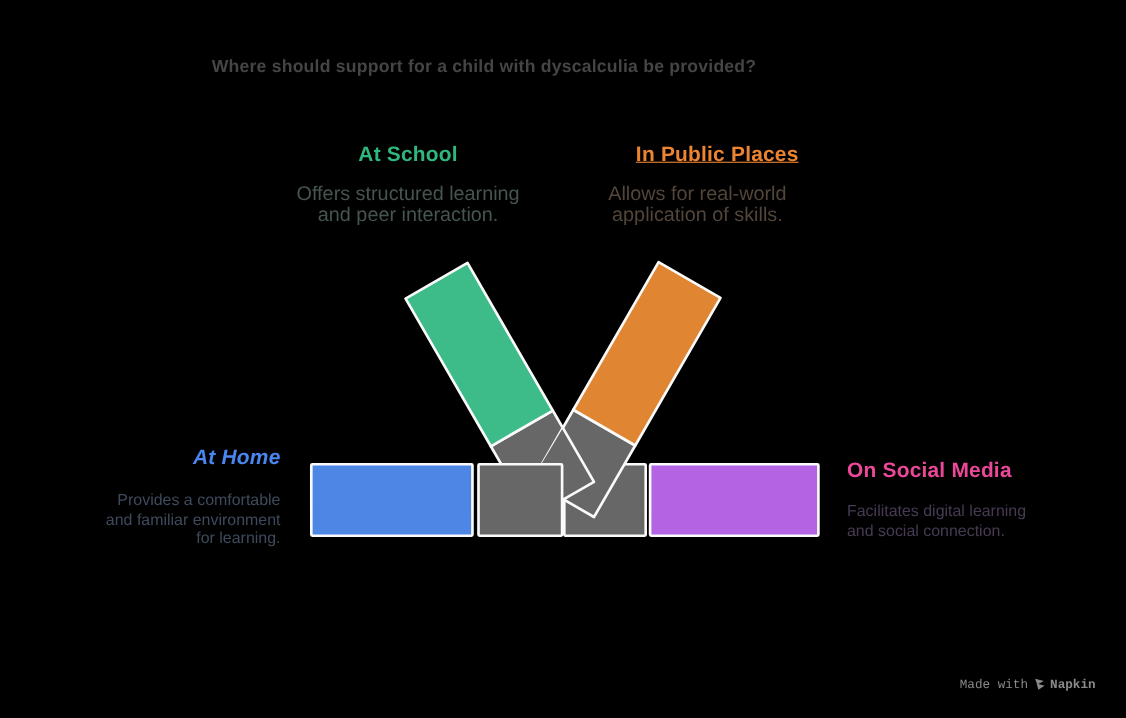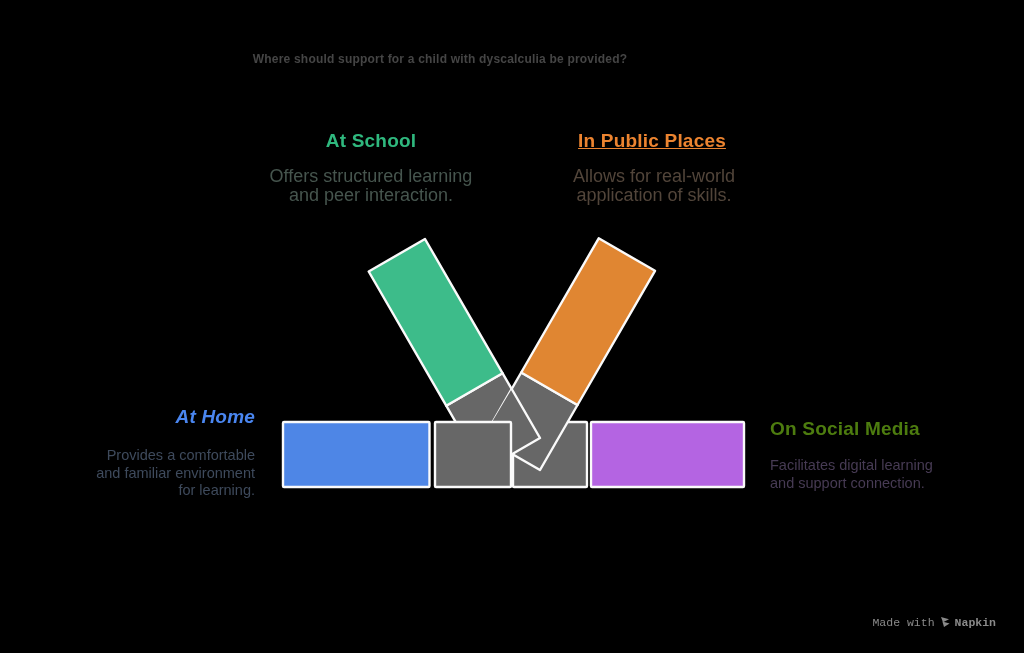--- a/index.html
+++ b/index.html
@@ -3,29 +3,29 @@
 <meta charset="utf-8">
 <style>
   html,body{margin:0;padding:0;background:#000;}
   #canvas{
     position:relative;width:1024px;height:653px;background:#000;overflow:hidden;
     font-family:"Liberation Sans", sans-serif;
   }
   .abs{position:absolute;}
   .title{
     left:40px;top:52px;width:800px;text-align:center;
-    font-size:12px;font-weight:600;letter-spacing:.2px;color:#454545;
+    font-size:16px;font-weight:600;letter-spacing:.2px;color:#454545;
   }
   .item-label{font-size:19px;font-weight:700;letter-spacing:.2px;}
   .item-desc{font-size:18px;line-height:19px;white-space:pre-line;}
   
   .blk-school-label{left:271px;top:130px;width:200px;text-align:center;color:#2fb87e;}
   .blk-school-desc {left:261px;top:167px;width:220px;text-align:center;color:#46554e;}
   .blk-public-label{left:552px;top:130px;width:200px;text-align:center;color:#ec8430;text-decoration:underline;}
-  .blk-public-desc {left:544px;top:167px;width:220px;text-align:center;color:#52453a;}
+  .blk-public-desc {left:524px;top:167px;width:220px;text-align:center;color:#52453a;}
   
   .side-desc{font-size:14.5px;line-height:17.5px;white-space:pre-line;}
   .blk-home-label {left:35px;top:406px;width:220px;text-align:right;color:#4a86f0;}
   .blk-home-desc  {left:25px;top:447px;width:230px;text-align:right;color:#3e4a5c;}
   .blk-social-label{left:770px;top:418px;width:240px;text-align:left;color:#b15ae8;}
   .blk-social-desc {left:770px;top:457px;width:230px;text-align:left;color:#473b54;}
   
   #diagram{left:0;top:0;width:1024px;height:653px;}
   .stick{stroke:#fafafa;stroke-width:2.4;stroke-linejoin:round;}
   .noline{stroke:none;}
@@ -51,23 +51,23 @@
 
   <div class="abs item-label blk-public-label" style="color: rgb(236, 132, 48);">In Public Places</div>
   <div class="abs item-desc blk-public-desc">Allows for real-world
 application of skills.</div>
 
   <div class="abs item-label blk-home-label" style="color: rgb(74, 134, 240); font-style: italic;">At Home</div>
   <div class="abs side-desc blk-home-desc">Provides a comfortable
 and familiar environment
 for learning.</div>
 
-  <div class="abs item-label blk-social-label" style="color: #4d7c0f;">On Social Media</div>
+  <div class="abs item-label blk-social-label" style="color: #ec4899;">On Social Media</div>
   <div class="abs side-desc blk-social-desc">Facilitates digital learning
-and support connection.</div>
+and social connection.</div>
 
   <svg id="diagram" class="abs" viewBox="0 0 1024 653">
 
     <rect class="stick" x="513" y="422" width="74" height="65" rx="1" style="fill: rgb(103, 103, 103);"></rect>
     <rect class="stick" x="591" y="422" width="153" height="65" rx="1" style="fill: rgb(180, 100, 226);"></rect>
 
     <polygon class="stick" points="446.2,405.7 502.5,373.2 540,438 483.7,470.5" style="fill: rgb(103, 103, 103);"></polygon>
     <polygon class="stick" points="368.7,271.5 425,239 502.5,373.2 446.2,405.7" style="fill: rgb(61, 188, 138);"></polygon>
 
     <polygon class="stick" points="521.2,372.5 577.5,405 540,470 483.7,437.5" style="fill: rgb(103, 103, 103);"></polygon>

